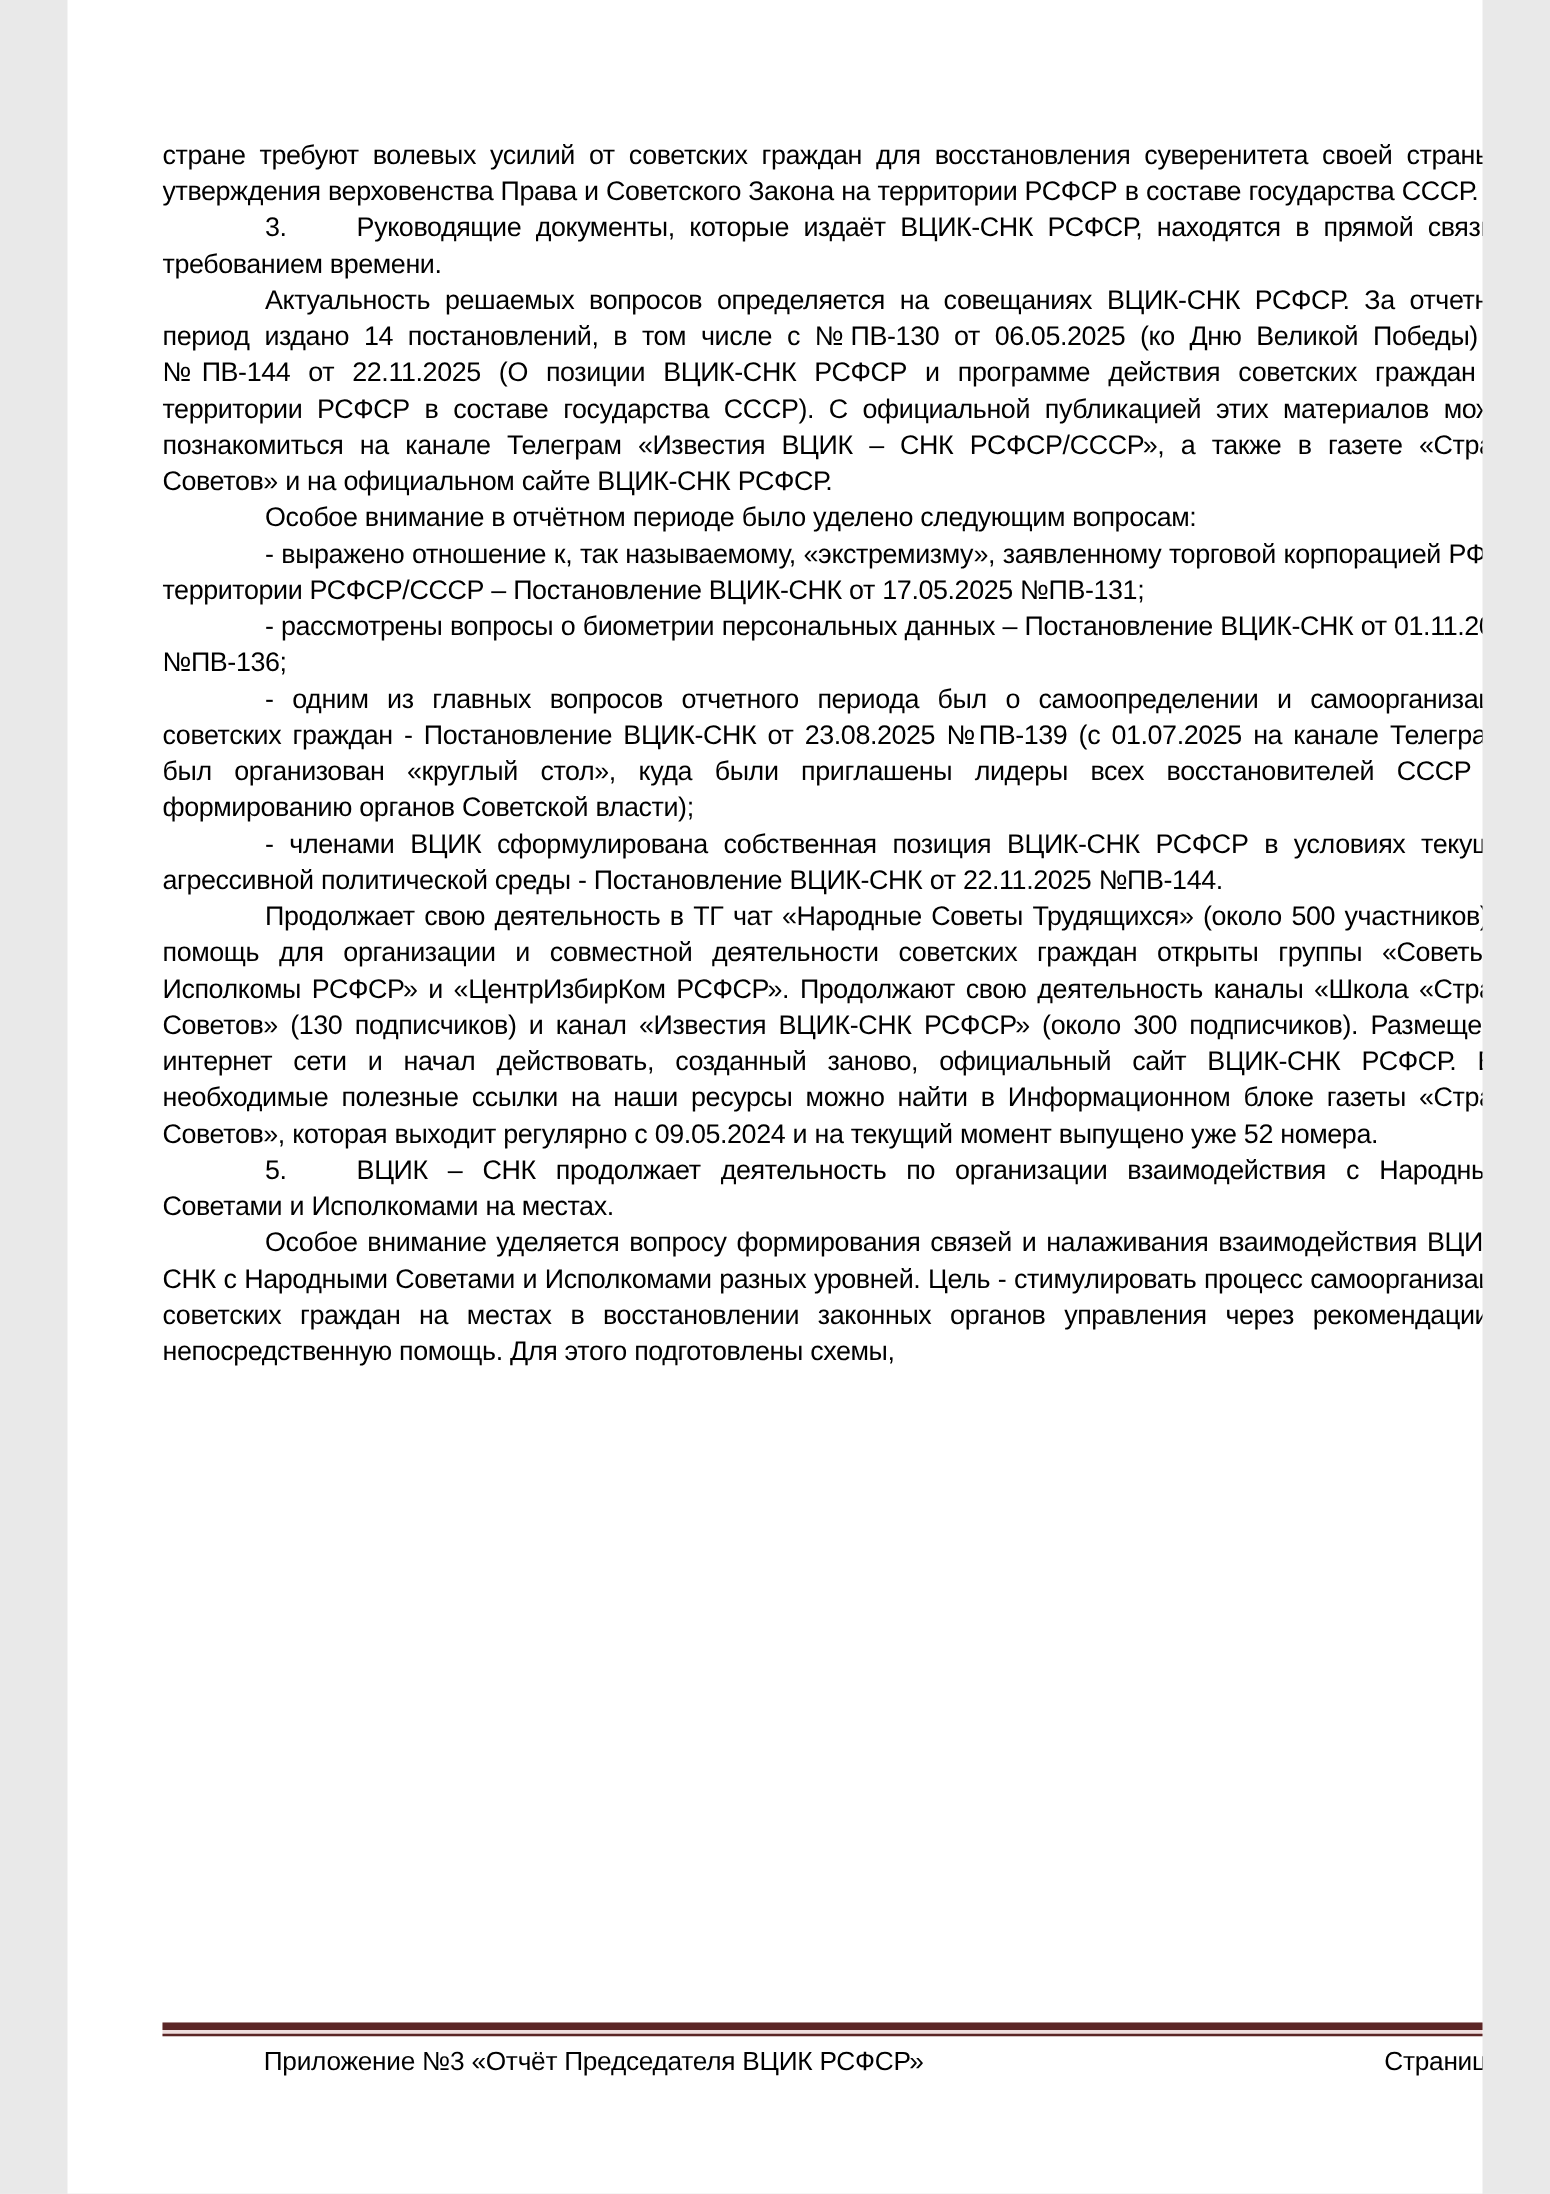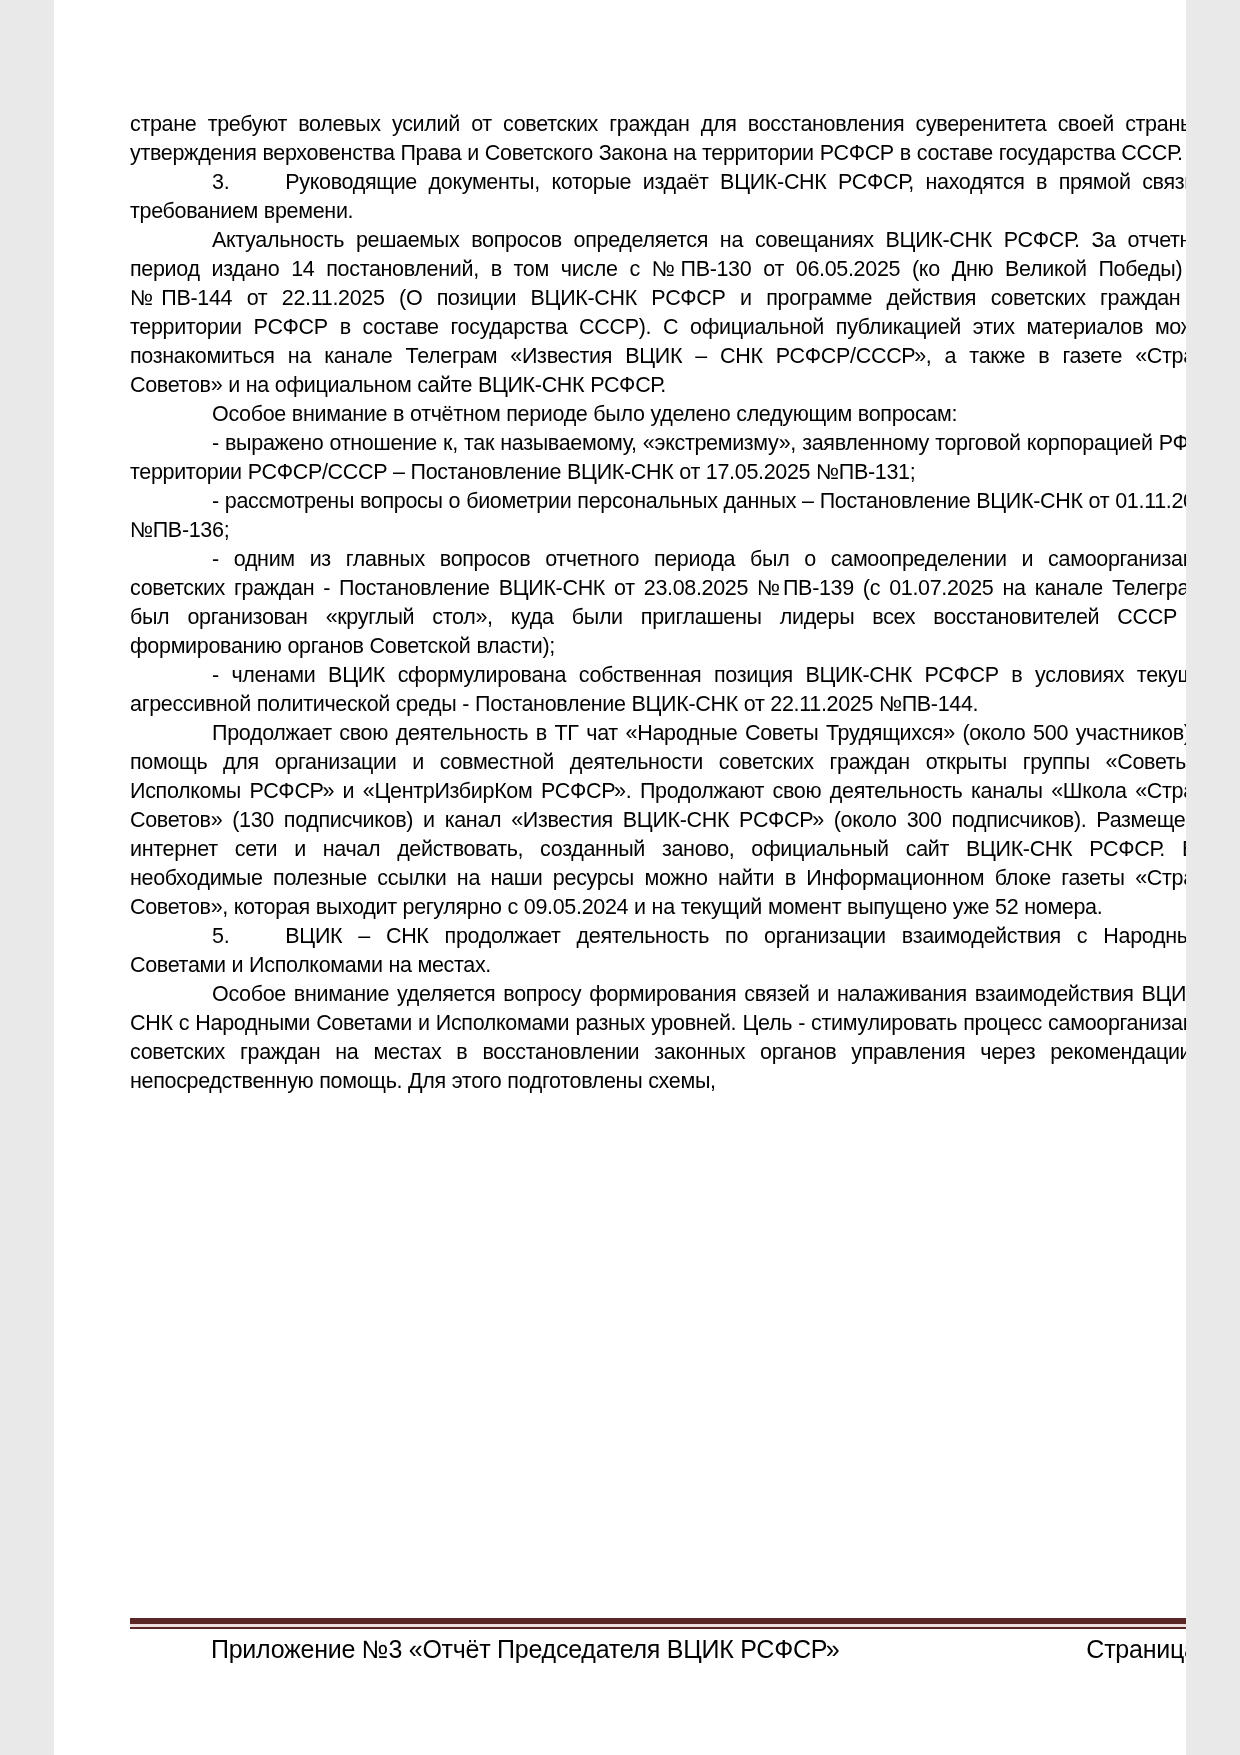--- a/index.html
+++ b/index.html
@@ -41,21 +41,21 @@
     border-bottom:2px solid #5b2626;
   }
   .footer{
     position:absolute;
     left:76px;
     top:1636px;
     width:1088px;
     display:flex;
     justify-content:space-between;
     align-items:center;
-    font-size:25px;
+    font-size:21px;
     line-height:27px;
     letter-spacing:-0.01em;
   }
   .footer .left{margin-left:81px;}
 </style>
 </head>
 <body>
 
 <div class="page">
   <div class="content">

